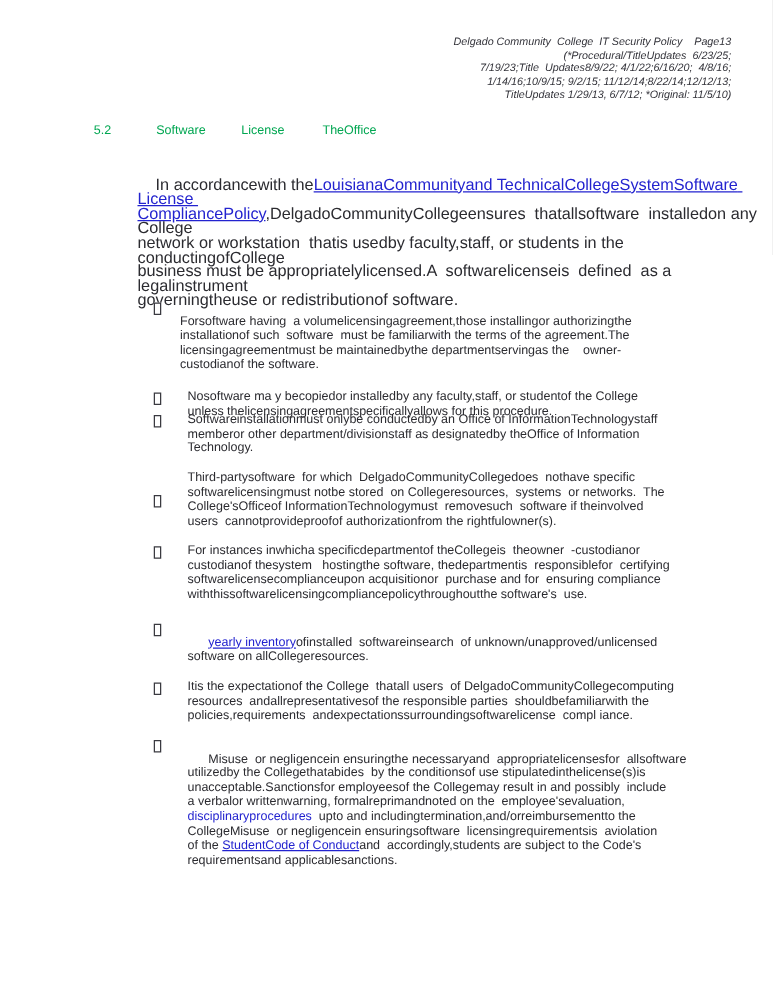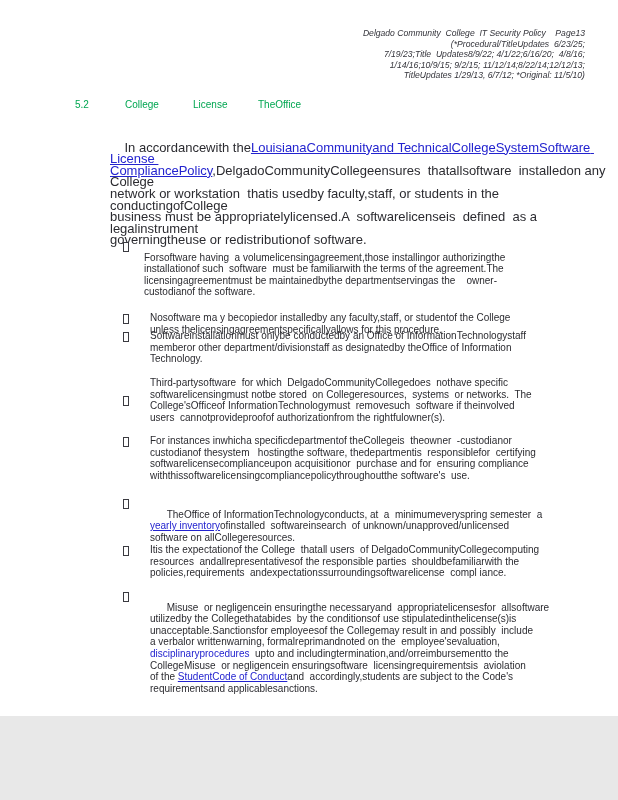--- a/index.html
+++ b/index.html
@@ -1,17 +1,17 @@
 <!DOCTYPE html>
 <html><head>
 <meta charset="utf-8">
 <style>
   html,body{margin:0;padding:0;background:#e8e8e8;}
   .page{
-    position:relative;width:618px;height:716px;background:#ffffff;
+    position:relative;width:618px;height:800px;background:#ffffff;
     font-family:"Liberation Sans",sans-serif;color:#2b2b30;overflow:hidden;
     margin:0 auto;
   }
   .header{
     position:absolute;top:28px;right:33px;width:340px;
     text-align:right;font-style:italic;font-size:8.6px;line-height:10.6px;
     white-space:pre-wrap;color:#33333a;
   }
   .heading{
     position:absolute;top:99px;left:75px;width:340px;height:13px;
@@ -48,21 +48,21 @@
 <div class="page">
 
   <div class="header">Delgado Community  College  IT Security Policy    Page13
 (*Procedural/TitleUpdates  6/23/25;
 7/19/23;Title  Updates8/9/22; 4/1/22;6/16/20;  4/8/16;
 1/14/16;10/9/15; 9/2/15; 11/12/14;8/22/14;12/12/13;
 TitleUpdates 1/29/13, 6/7/12; *Original: 11/5/10)</div>
 
   <div class="heading">
     <span class="h-num">5.2</span>
-    <span class="h-w1">College</span>
+    <span class="h-w1">Software</span>
     <span class="h-w2">License</span>
     <span class="h-w3">TheOffice</span>
   </div>
 
   <div class="txt para1">
     <span>In accordancewith the</span><a class="lnk u">LouisianaCommunityand TechnicalCollegeSystemSoftware License 
 CompliancePolicy</a><span>,DelgadoCommunityCollegeensures  thatallsoftware  installedon any College
 network or workstation  thatis usedby faculty,staff, or students in the conductingofCollege
 business must be appropriatelylicensed.A  softwarelicenseis  defined  as a  legalinstrument
 governingtheuse or redistributionof software.</span>
@@ -102,22 +102,21 @@
     <span class="glyph"></span>
     <div class="btxt">For instances inwhicha specificdepartmentof theCollegeis  theowner  -custodianor
 custodianof thesystem   hostingthe software, thedepartmentis  responsiblefor  certifying
 softwarelicensecomplianceupon acquisitionor  purchase and for  ensuring compliance
 withthissoftwarelicensingcompliancepolicythroughoutthe software's  use.</div>
   </div>
 
   <div class="bullet b6">
     <span class="glyph"></span>
     <div class="btxt">
-      <span>TheOffice of InformationTechnologyconducts, at  a  minimumeveryspring semester  a
-</span><a class="lnk u">yearly inventory</a><span>ofinstalled  softwareinsearch  of unknown/unapproved/unlicensed
+      <a class="lnk u">yearly inventory</a><span>ofinstalled  softwareinsearch  of unknown/unapproved/unlicensed
 software on allCollegeresources.</span>
     </div>
   </div>
 
   <div class="bullet b8">
     <span class="glyph"></span>
     <div class="btxt">
       <span>Misuse  or negligencein ensuringthe necessaryand  appropriatelicensesfor  allsoftware
 utilizedby the Collegethatabides  by the conditionsof use stipulatedinthelicense(s)is
 unacceptable.Sanctionsfor employeesof the Collegemay result in and possibly  include

